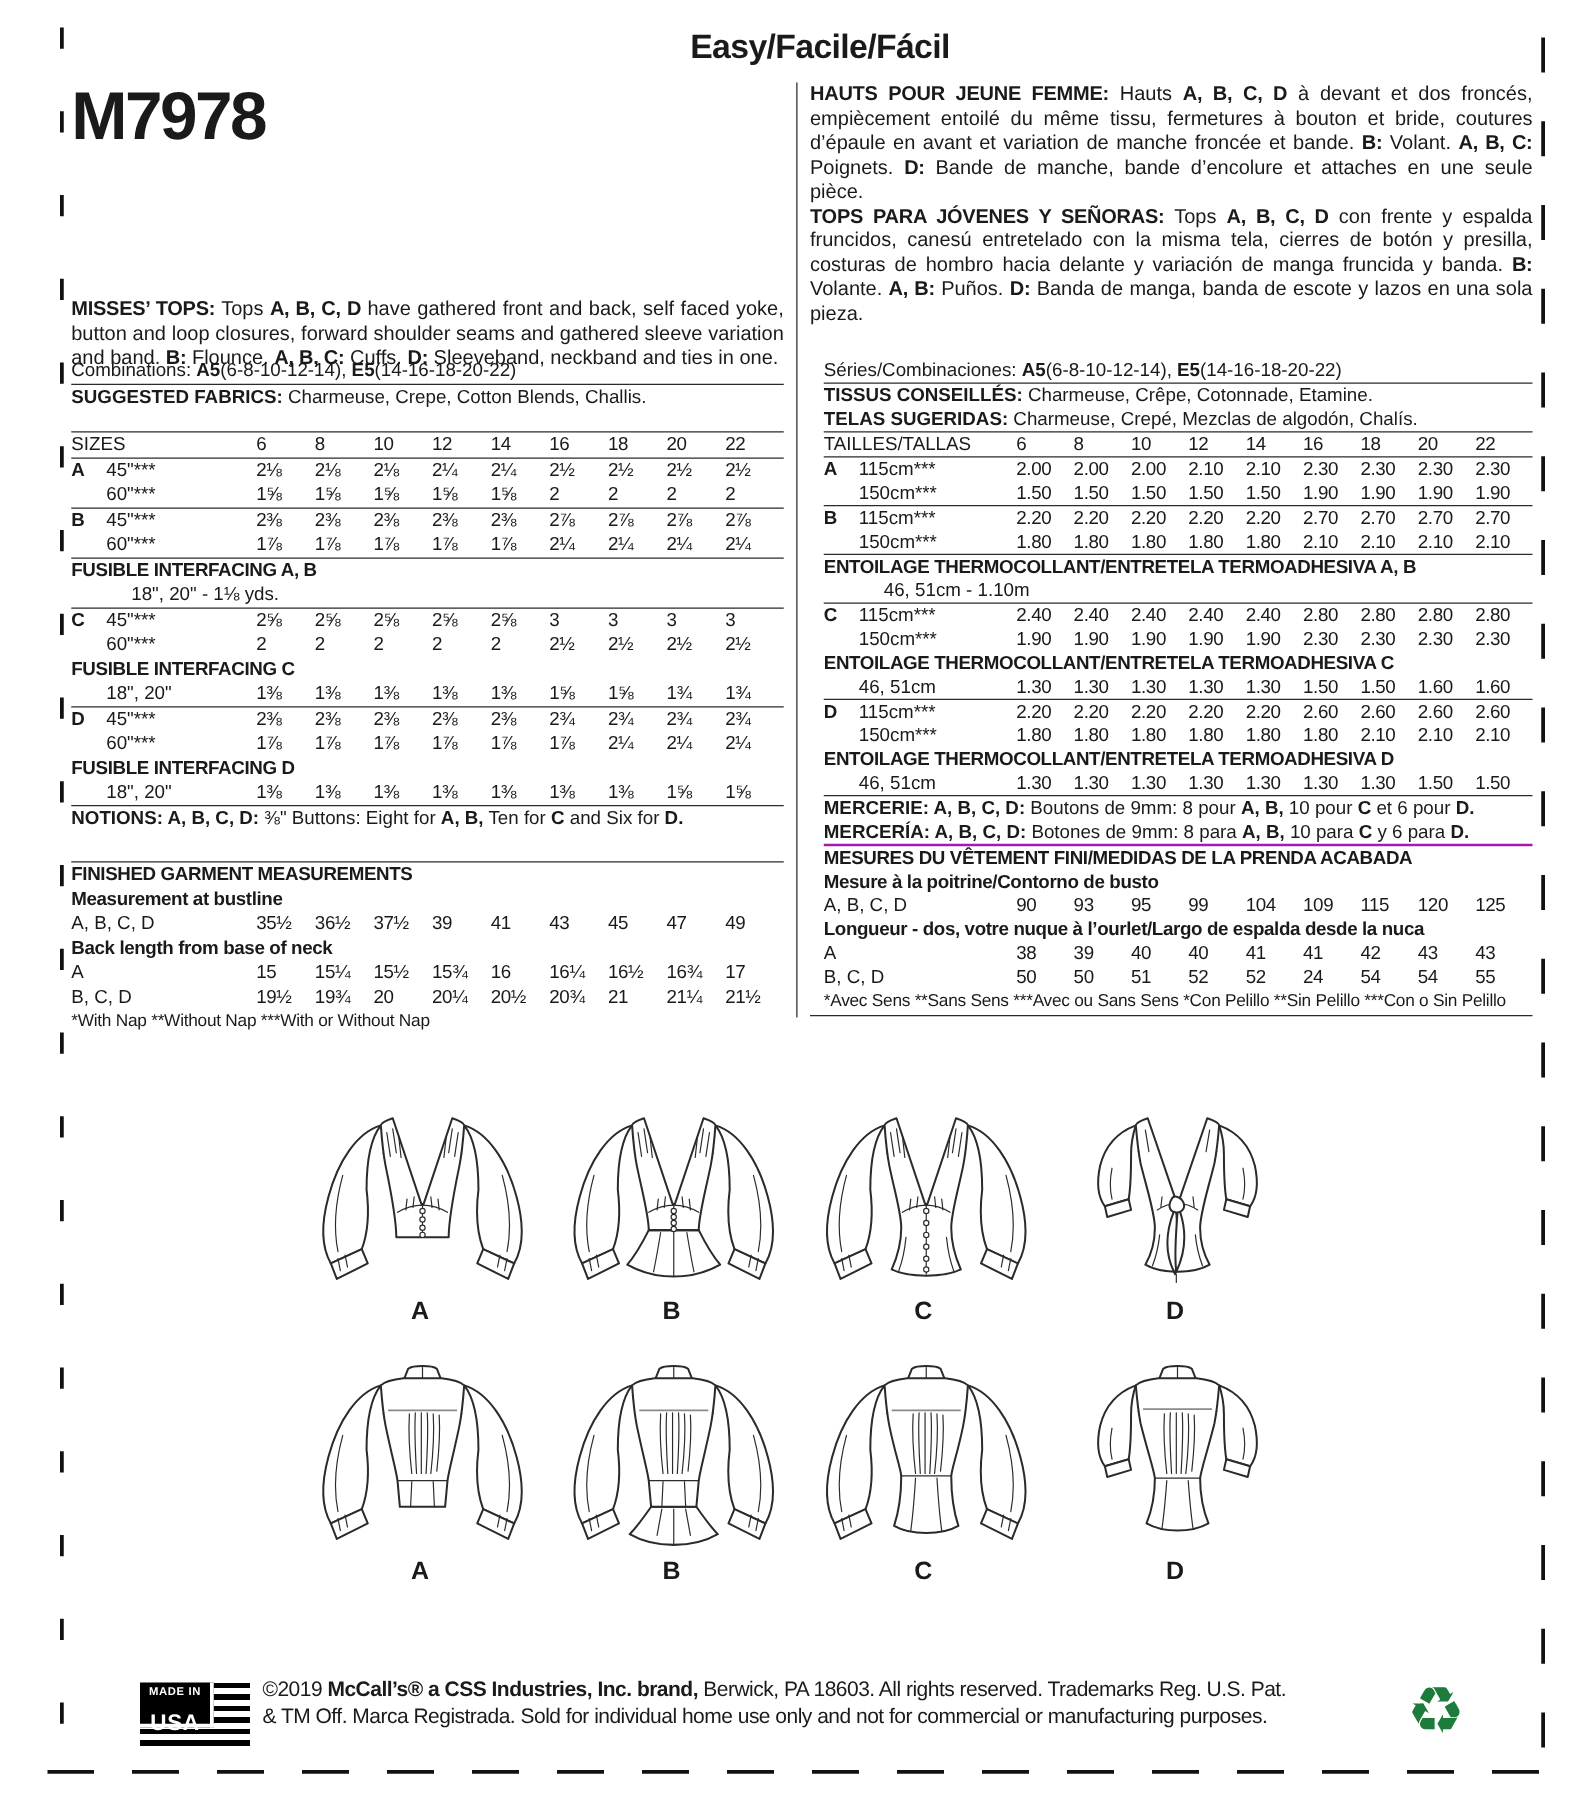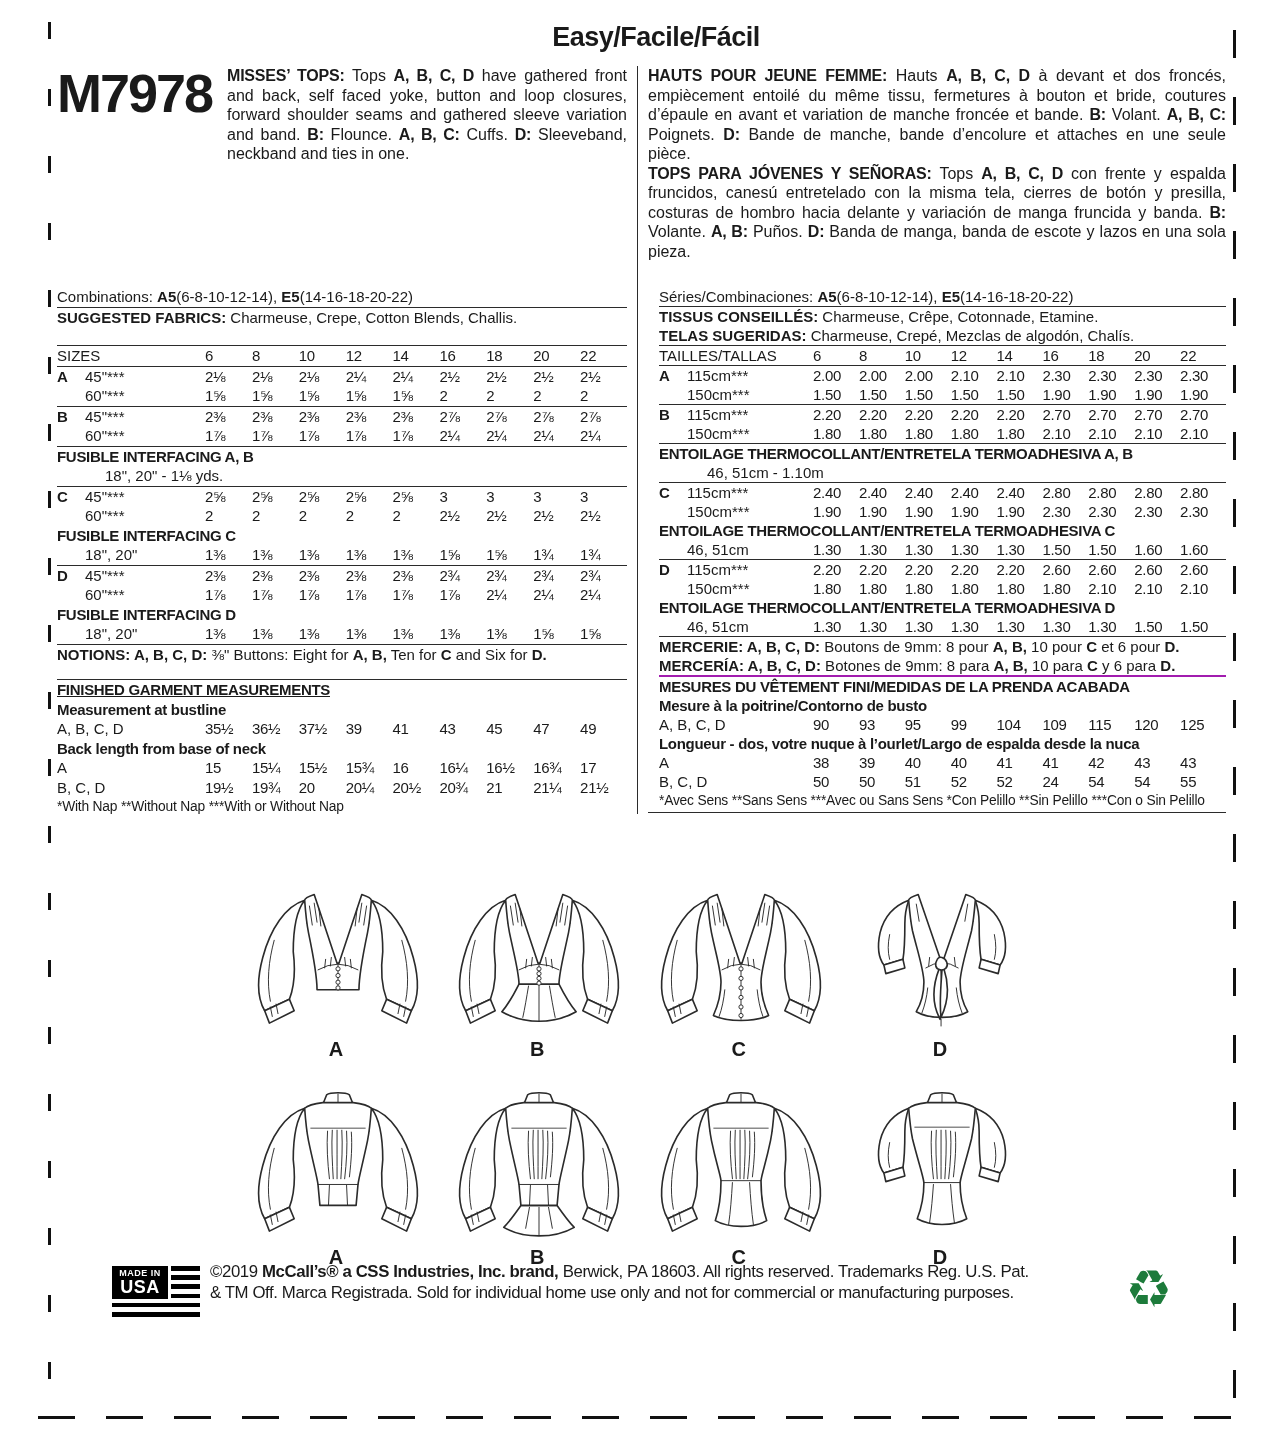--- a/index.html
+++ b/index.html
@@ -8,62 +8,62 @@
   
   .mark{position:absolute;background:#111;}
   
   .title{position:absolute;top:22px;left:0;width:1276px;text-align:center;
          font-size:27px;font-weight:bold;letter-spacing:-0.5px;padding-left:18px;}
   
   .col{position:absolute;top:66px;}
   .col-left{left:57px;width:570px;}
   .col-right{left:648px;width:578px;}
   .divider{position:absolute;left:637px;top:66px;width:1px;height:748px;background:#2b2b2b;}
-  .pattern-head{display:flex;align-items:flex-start;}
+  .pattern-head{display:flex;align-items:flex-start;flex-direction:column;}
   .pattern-number{font-size:54px;font-weight:bold;letter-spacing:-2px;line-height:50px;
                   margin-top:2px;flex:0 0 170px;}
   .desc{font-size:16px;line-height:19.5px;text-align:justify;}
   .desc b{letter-spacing:-0.2px;}
   .intro{position:absolute;top:221px;left:0;right:0;}
   .tblock{position:absolute;top:279px;left:0;right:0;}
   .rtab .tblock{border-bottom:1px solid #2b2b2b;padding-bottom:2px;}
   
   .trow{display:grid;grid-template-columns:28px 120px repeat(9,1fr);
         font-size:15px;line-height:19.5px;align-items:baseline;}
   .rtab .trow{grid-template-columns:28px 126px repeat(9,1fr);line-height:19px;margin-left:11px;}
   .trow.rt{border-top:1px solid #2b2b2b;}
   .trow.rt2{border-top:2px solid #a21caf;}
-  .trow.gap{margin-top:15px;text-decoration:underline;}
+  .trow.gap{margin-top:25px;}
   .cletter{font-weight:bold;}
   .span2{grid-column:span 2;}
   .full{grid-column:1/-1;}
   .sec{font-weight:bold;letter-spacing:-0.3px;}
   .ind{padding-left:48px;}
   .notetxt{font-size:13.8px;letter-spacing:-0.2px;}
   .cv{white-space:nowrap;letter-spacing:-0.3px;}
   
   .figrow{position:absolute;left:238px;width:800px;display:flex;justify-content:space-between;}
   .figrow-front{top:876px;}
   .figrow-back{top:1084px;}
   .fig{width:196px;text-align:center;}
   .fig svg{display:block;margin:0 auto;}
   .fig-label{font-size:20px;font-weight:bold;margin-top:2px;}
   svg .ln{fill:#fff;stroke:#2b2b2b;stroke-width:1.7;stroke-linejoin:round;stroke-linecap:round;}
   svg .thin{fill:none;stroke:#2b2b2b;stroke-width:1;stroke-linecap:round;}
   svg .gray{fill:none;stroke:#8a8a8a;stroke-width:1.6;}
   svg .btn{fill:#fff;stroke:#2b2b2b;stroke-width:1;}
   
-  .footer{position:absolute;top:1262px;left:112px;width:1060px;display:flex;align-items:flex-start;}
+  .footer{position:absolute;top:1342px;left:112px;width:1060px;display:flex;align-items:flex-start;}
   .usa-flag{position:relative;width:88px;height:54px;flex:0 0 88px;margin-top:4px;}
   .flag-stripes{position:absolute;inset:0;
     background:repeating-linear-gradient(180deg,#000 0 4.6px,#fff 4.6px 9.2px);}
   .flag-canton{position:absolute;left:0;top:0;width:56px;height:33px;background:#000;
     border-right:3px solid #fff;border-bottom:3px solid #fff;color:#fff;text-align:center;}
   .flag-madein{font-size:9px;font-weight:bold;letter-spacing:0.5px;line-height:11px;margin-top:2px;}
-  .flag-usa{font-size:18px;font-weight:bold;line-height:17px;letter-spacing:0.5px;}
+  .flag-usa{font-size:18px;font-weight:bold;line-height:17px;letter-spacing:0.5px;margin-top:11px;}
   .foot-text{font-size:16.8px;line-height:20.5px;letter-spacing:-0.4px;margin-left:10px;flex:1;}
   .recycle{font-size:52px;line-height:54px;margin-left:6px;flex:0 0 60px;text-align:right;}
   .made-in-line{position:absolute;top:1396px;left:0;width:1276px;text-align:center;z-index:2;}
   .made-in-line span{display:inline-block;background:#fff;padding:0 10px;
     font-size:19px;font-weight:bold;letter-spacing:-0.3px;}
   .cutline{position:absolute;top:1416px;left:38px;right:38px;height:3px;z-index:1;
     background:repeating-linear-gradient(90deg,#111 0 37px,transparent 37px 68px);}
 </style>
 </head>
 <body>

